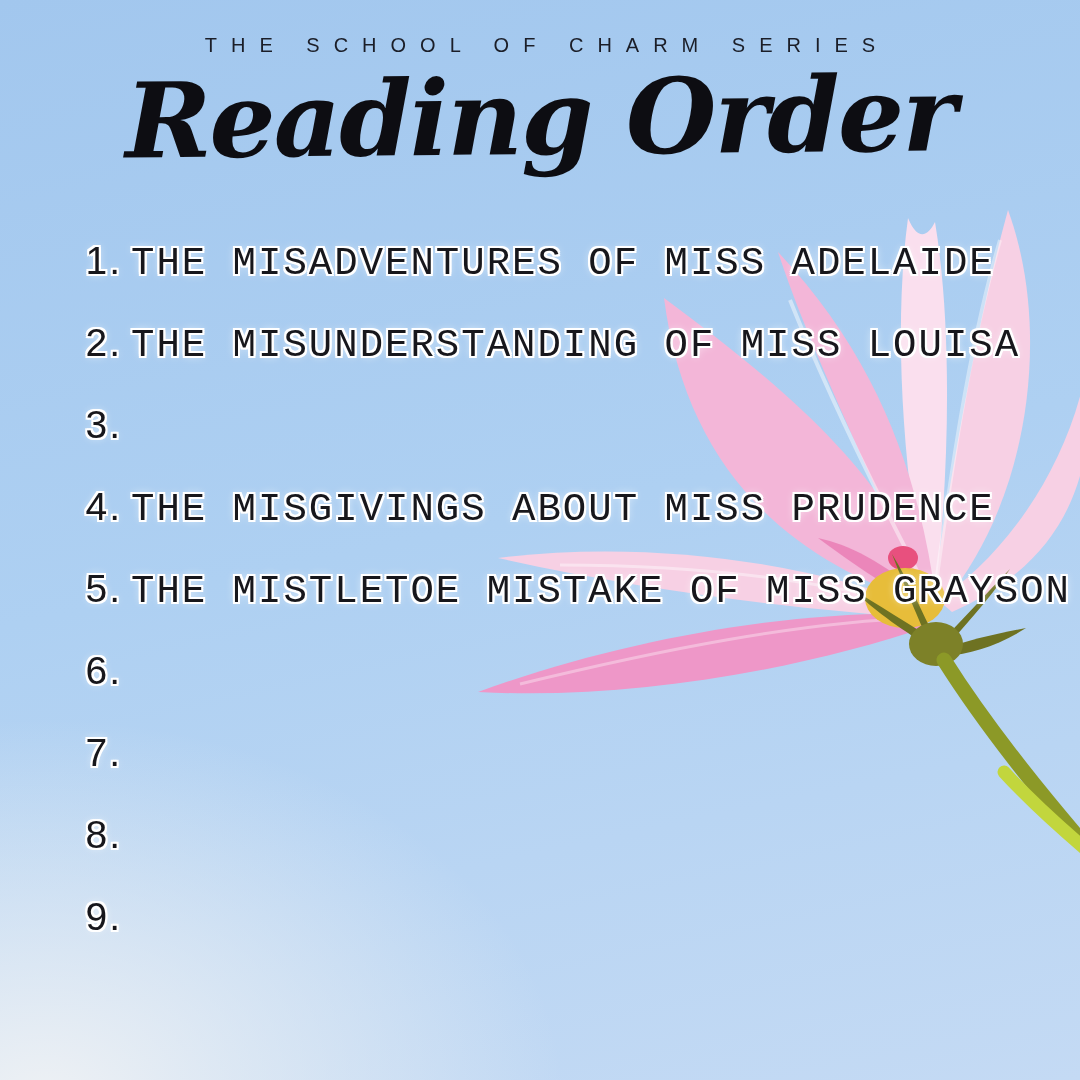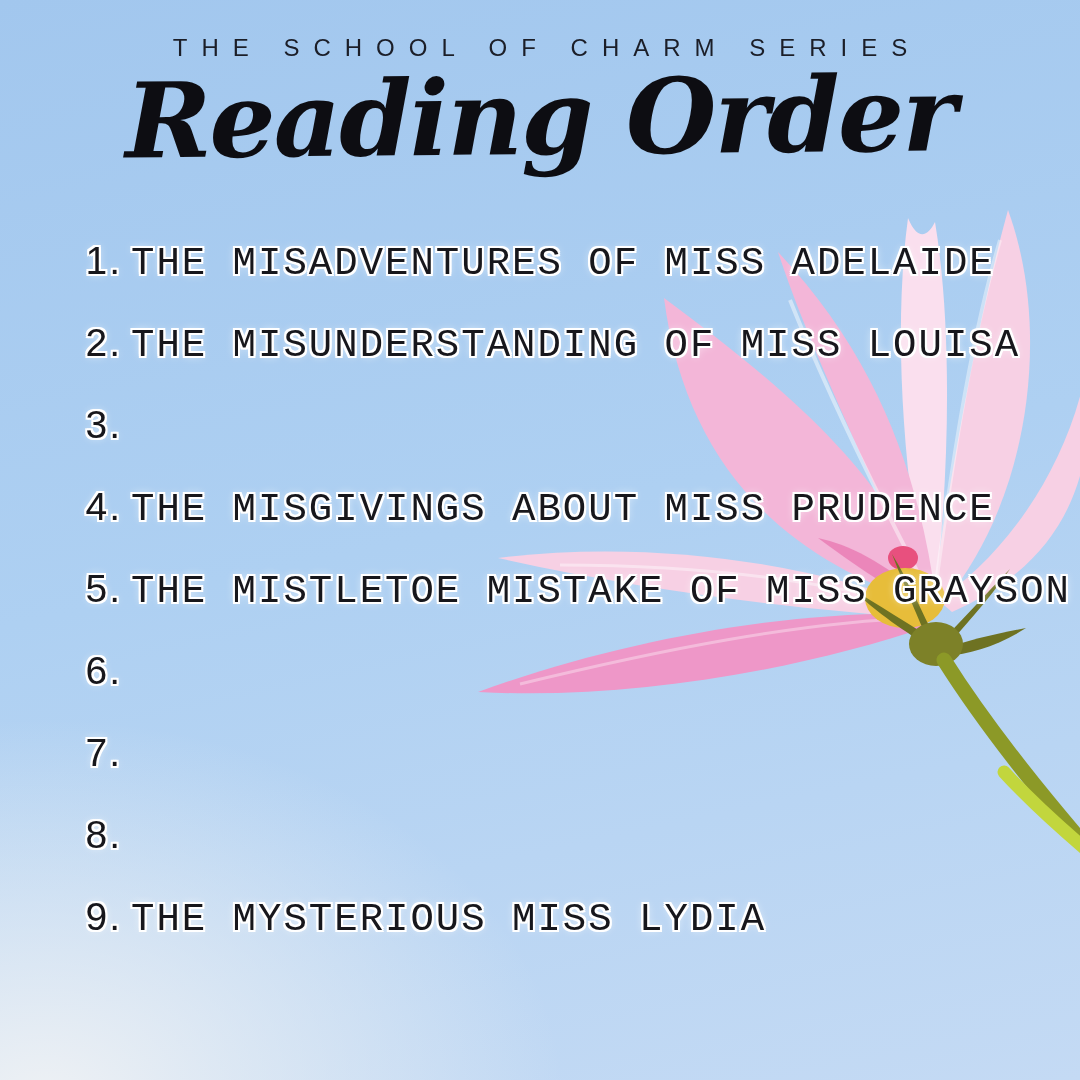--- a/index.html
+++ b/index.html
@@ -10,21 +10,21 @@
     font-family: "Liberation Sans", sans-serif;
     background:
       radial-gradient(900px 660px at 4% 102%, var(--sky-glow, #eef1f4) 0%, rgba(238,241,244,0) 58%),
       linear-gradient(168deg, var(--sky-top, #a2c7ee) 0%, #aed0f2 48%, var(--sky-bottom, #c4daf4) 100%);
   }
   .flower-svg { position:absolute; inset:0; z-index:1; pointer-events:none; }
 
   .kicker {
     position:absolute; top:34px; left:0; width:100%; z-index:2;
     text-align:center; text-indent:14px;
-    font-size:24px; font-weight:400; letter-spacing:14px;
+    font-size:20px; font-weight:400; letter-spacing:14px;
     color: var(--text-dark, #1b1e28);
   }
   .script-title {
     position:absolute; top:58px; left:0; width:100%; z-index:2;
     text-align:center;
     font-family:"DejaVu Serif", serif; font-style:italic; font-weight:700;
     font-size:104px; line-height:1.15; letter-spacing:-2px;
     color:#0d0d12;
     transform: rotate(-0.5deg);
   }
@@ -118,17 +118,16 @@
       <span class="book-num">6.</span>
     </li>
     <li class="book-row">
       <span class="book-num">7.</span>
     </li>
     <li class="book-row">
       <span class="book-num">8.</span>
     </li>
     <li class="book-row">
       <span class="book-num">9.</span>
-      <span class="book-title">THE MYSTERIOUS MISS LYDIA</span>
     </li>
   </ol>
 
 </div>
 
 </body></html>

